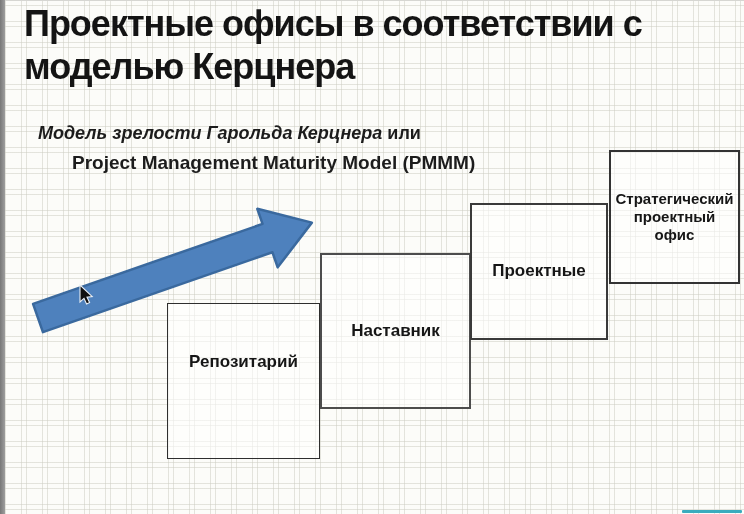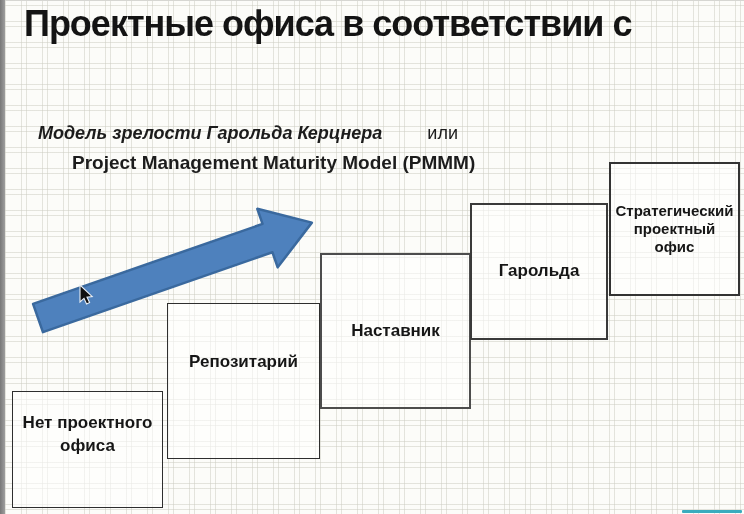--- a/index.html
+++ b/index.html
@@ -35,79 +35,77 @@
     font-size: 36px; font-weight: 700; color: #141414;
     letter-spacing: -1px; line-height: 43px;
   }
   .title .t-line { display: block; }
   .subtitle {
     position: absolute; left: 38px; top: 123px;
     color: #1c1c1c;
   }
   .sub-line1 { font-size: 18px; }
   .sub-bold { font-weight: 700; font-style: italic; }
-  .sub-reg { font-weight: 400; white-space: pre; padding-left: 40px; }
+  .sub-reg { font-weight: 700; white-space: pre; }
   .sub-line2 { font-size: 19px; font-weight: 700; margin-top: 8px; margin-left: 34px; }
 
   .step-box {
     position: absolute;
     background: rgba(255,255,255,0.55);
     display: flex; align-items: center; justify-content: center;
     text-align: center;
     font-weight: 700; color: #161616;
     font-size: 17px; line-height: 1.35;
     box-sizing: border-box;
     padding: 2px 4px;
   }
   .box1 { left: 12px;  top: 391px; width: 151px; height: 117px;
           border: 1px solid #2e2e2e; align-items: flex-start; padding-top: 20px; }
   .box2 { left: 167px; top: 303px; width: 153px; height: 156px;
           border: 1px solid #2e2e2e; padding-bottom: 40px; }
   .box3 { left: 320px; top: 253px; width: 151px; height: 156px;
           border: 2px solid #4d4d4d; }
   .box4 { left: 470px; top: 203px; width: 138px; height: 137px;
           border: 2px solid #3a3a3a; }
-  .box5 { left: 609px; top: 162px; width: 131px; height: 134px;
+  .box5 { left: 609px; top: 150px; width: 131px; height: 134px;
           border: 2px solid #333333; font-size: 15px; line-height: 1.2; }
 
   .arrow-svg, .cursor-svg {
     position: absolute; left: 0; top: 0;
     pointer-events: none;
   }
   .progress-line {
     position: absolute; left: 682px; top: 510px;
     width: 60px; height: 2.5px; border-radius: 1px;
     background: #3aacbe;
   }
 </style>
 </head>
 <body>
 
 <div class="screen">
 
   <h1 class="title">
-    <span class="t-line">Проектные офиса в соответствии с</span>
+    <span class="t-line">Проектные офисы в соответствии с</span>
+    <span class="t-line">моделью Керцнера</span>
   </h1>
 
   <div class="subtitle">
     <div class="sub-line1"><span class="sub-bold">Модель зрелости Гарольда Керцнера</span><span class="sub-reg"> или</span></div>
     <div class="sub-line2">Project Management Maturity Model (PMMM)</div>
   </div>
 
-  <div class="step-box box1">
-    <span>Нет проектного офиса</span>
-  </div>
   <div class="step-box box2">
     <span>Репозитарий</span>
   </div>
   <div class="step-box box3">
     <span>Наставник</span>
   </div>
   <div class="step-box box4">
-    <span>Гарольда</span>
+    <span>Проектные</span>
   </div>
   <div class="step-box box5">
     <span>Стратегический проектный офис</span>
   </div>
 
   <svg class="arrow-svg" width="744" height="514" viewBox="0 0 744 514">
     <g transform="translate(38,318) rotate(-19.2)">
       <polygon points="0,-15 243,-15 243,-31 290,0 243,31 243,15 0,15" stroke-width="2.5" stroke-linejoin="round" stroke="#3a699e" fill="#4e81bd"></polygon>
     </g>
   </svg>

